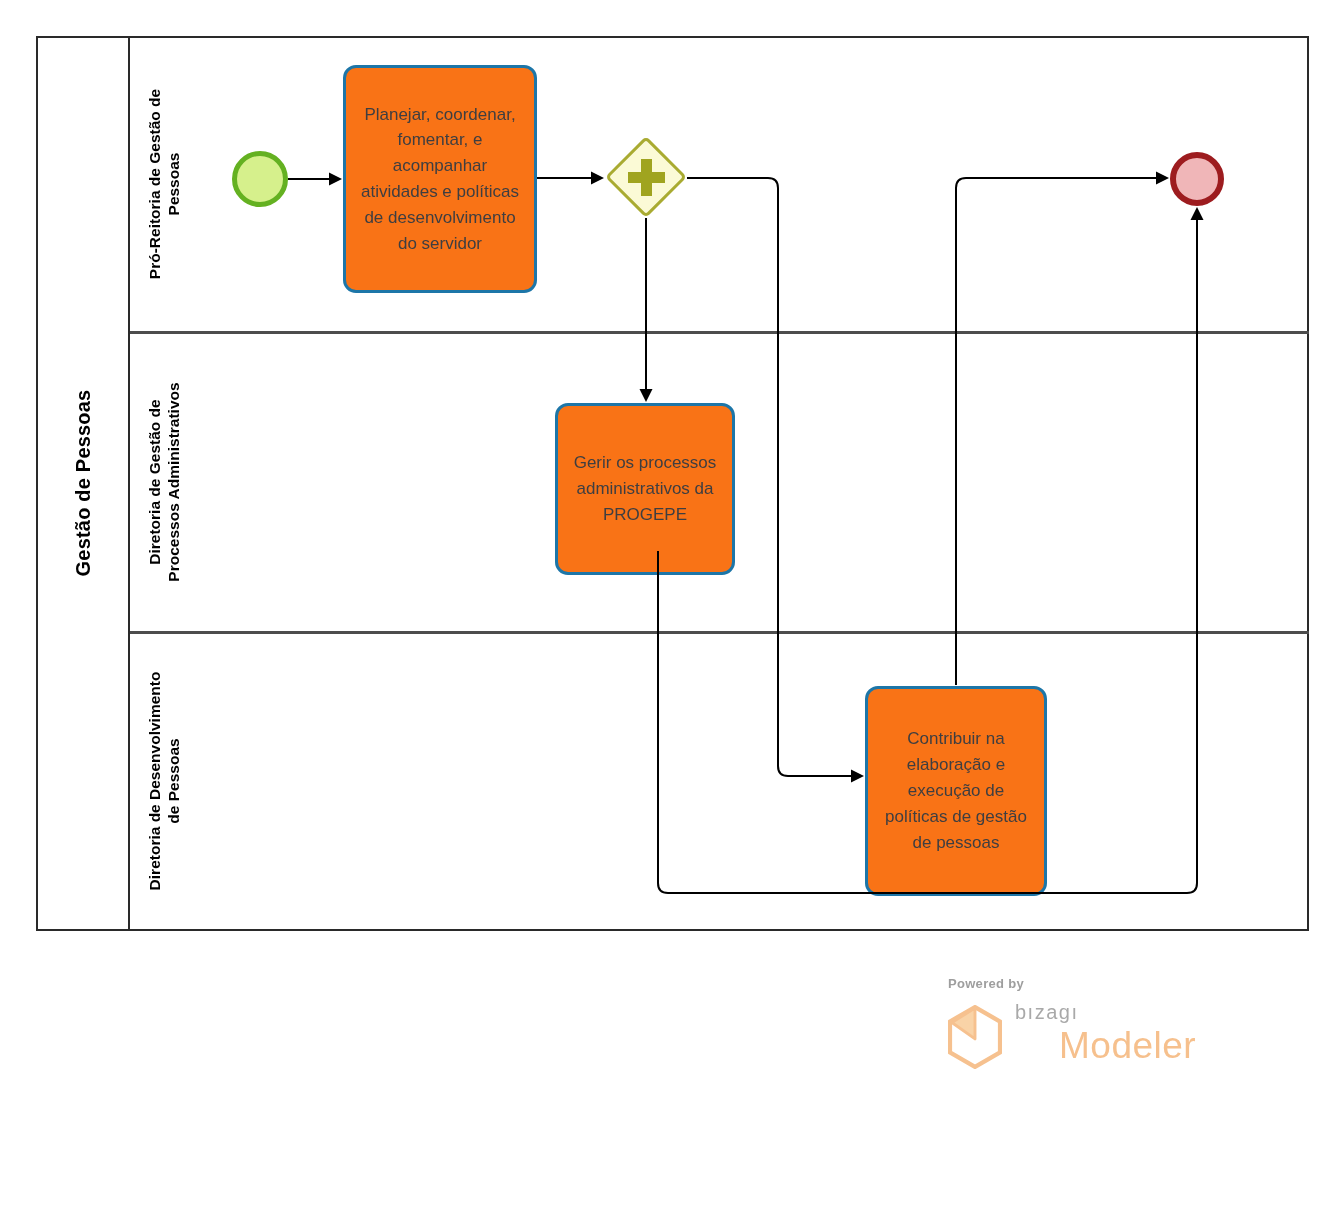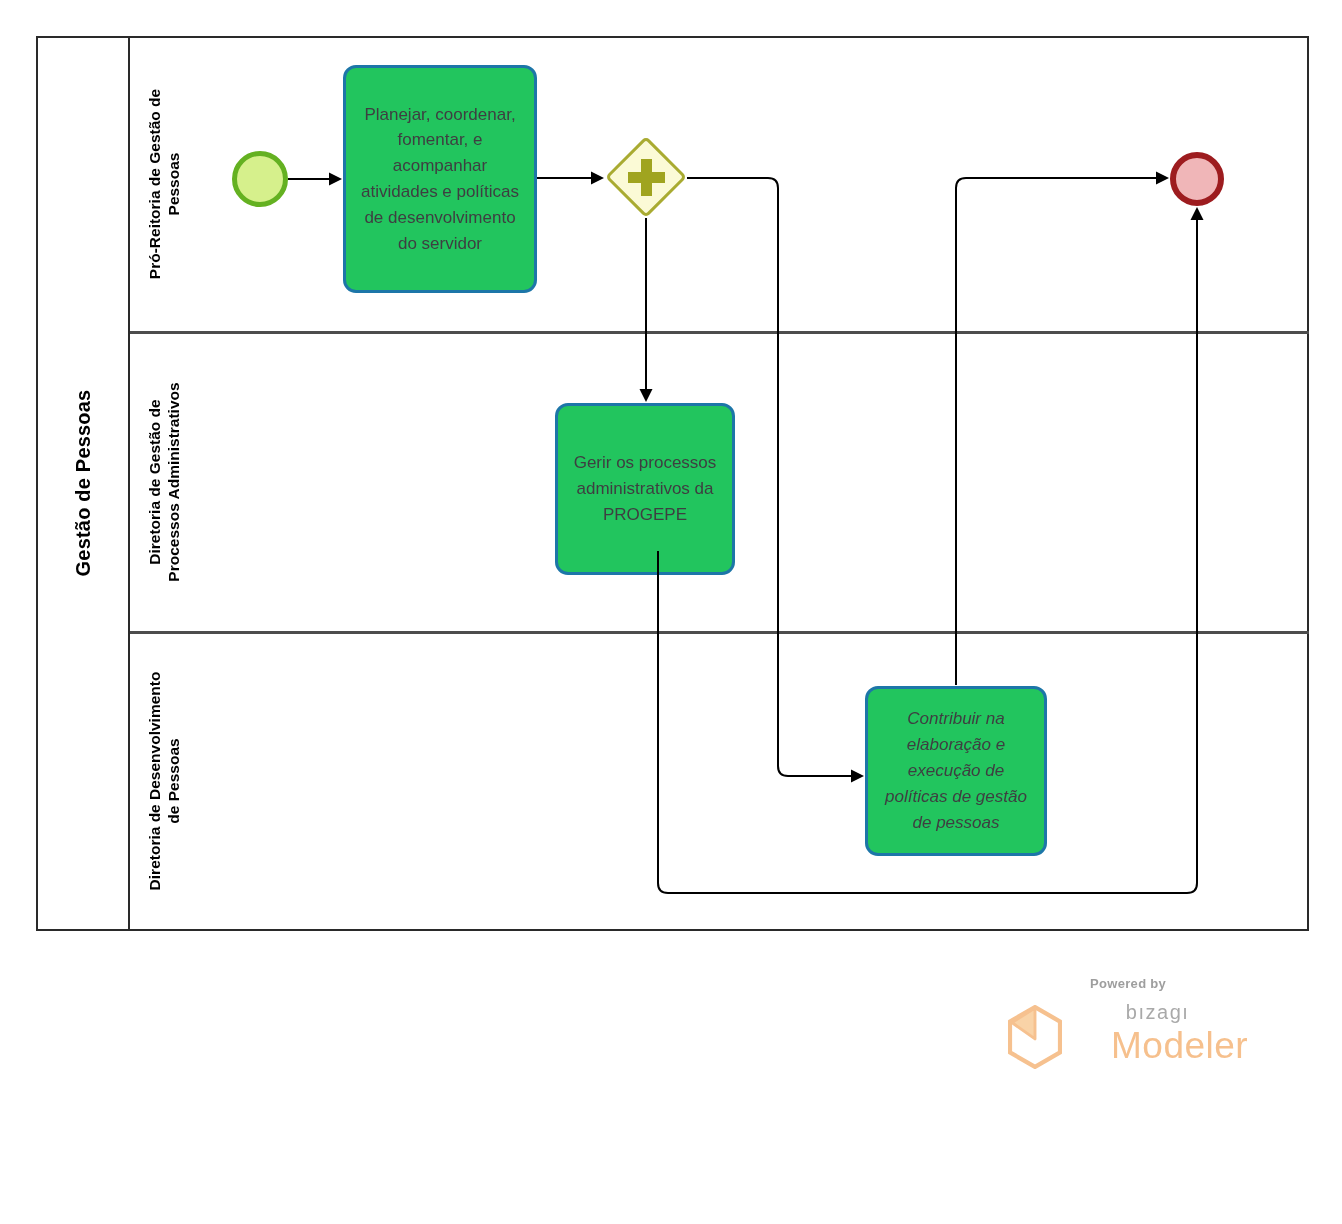--- a/index.html
+++ b/index.html
@@ -14,50 +14,50 @@
   .lane-divider{position:absolute;left:130px;width:1179px;height:3px;background:#4d4d4d;}
   #divider-1{top:331px;} #divider-2{top:631px;}
 
   .vlabel{position:absolute;transform:translate(-50%,-50%) rotate(-90deg);
           white-space:pre-line;text-align:center;font-weight:bold;color:#000;}
   .pool-label{left:83px;top:483px;font-size:20px;letter-spacing:.2px;}
   .lane-label{left:164px;font-size:15.5px;line-height:1.25;}
   #lane-label-1{top:184px;} #lane-label-2{top:482px;} #lane-label-3{top:781px;}
 
   
-  .task{position:absolute;box-sizing:border-box;background:#22c55e;
+  .task{position:absolute;box-sizing:border-box;background:#f97316;
         border:3px solid #1d76a8;border-radius:13px;
         display:flex;align-items:center;justify-content:center;text-align:center;
         color:#3e3e41;font-size:17px;line-height:1.52;padding:6px 10px;}
   #task-1{left:343px;top:65px;width:194px;height:228px;}
   #task-2{left:555px;top:403px;width:180px;height:172px;}
-  #task-3{left:865px;top:686px;width:182px;height:170px;font-style:italic;}
+  #task-3{left:865px;top:686px;width:182px;height:210px;}
 
   .event{position:absolute;box-sizing:border-box;border-radius:50%;}
   .start-event{left:232px;top:151px;width:56px;height:56px;
         background:#d6f08c;border:5px solid #64b121;}
   .end-event{left:1170px;top:152px;width:54px;height:54px;
         background:#f0b6b8;border:6px solid #9d1c1f;}
 
   .gateway{position:absolute;left:617px;top:148px;width:58px;height:58px;
         box-sizing:border-box;background:#fbfad6;border:3px solid #a9ab31;
         border-radius:5px;transform:rotate(45deg);}
   .gw-bar{position:absolute;background:#a0a41f;}
   .gw-bar-h{left:628px;top:172px;width:37px;height:11px;}
   .gw-bar-v{left:641px;top:159px;width:11px;height:37px;}
 
   
   #flows{position:absolute;left:0;top:0;pointer-events:none;}
   .flow{fill:none;stroke:#000;stroke-width:2px;}
   .arrow{fill:#000;stroke:none;}
 
   
-  .footer{position:absolute;left:1008px;top:976px;text-align:center;}
+  .footer{position:absolute;left:948px;top:976px;}
   .powered{font-size:13px;font-weight:600;color:#9e9e9e;letter-spacing:.3px;}
-  .logo-row{display:flex;align-items:flex-end;gap:5px;margin-top:10px;}
+  .logo-row{display:flex;align-items:flex-end;gap:13px;margin-top:10px;}
   .brand-col{display:flex;flex-direction:column;padding-bottom:2px;}
   .brand{font-size:20px;color:#a9a9a9;letter-spacing:1.5px;}
   .product{font-size:37px;color:#f6c08d;letter-spacing:.5px;margin-top:1px;margin-left:44px;}
 </style>
 </head>
 <body>
 
 <div id="stage">
 
   <div class="pool"></div>

